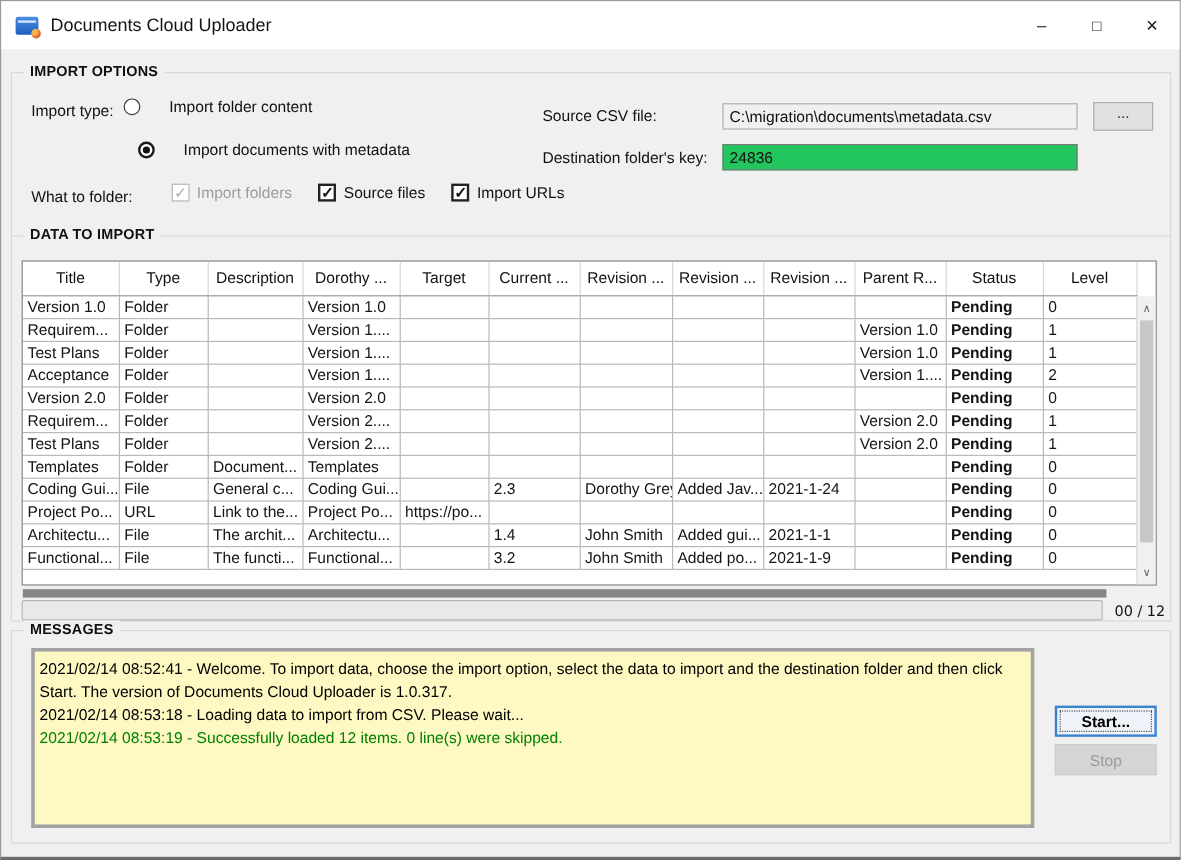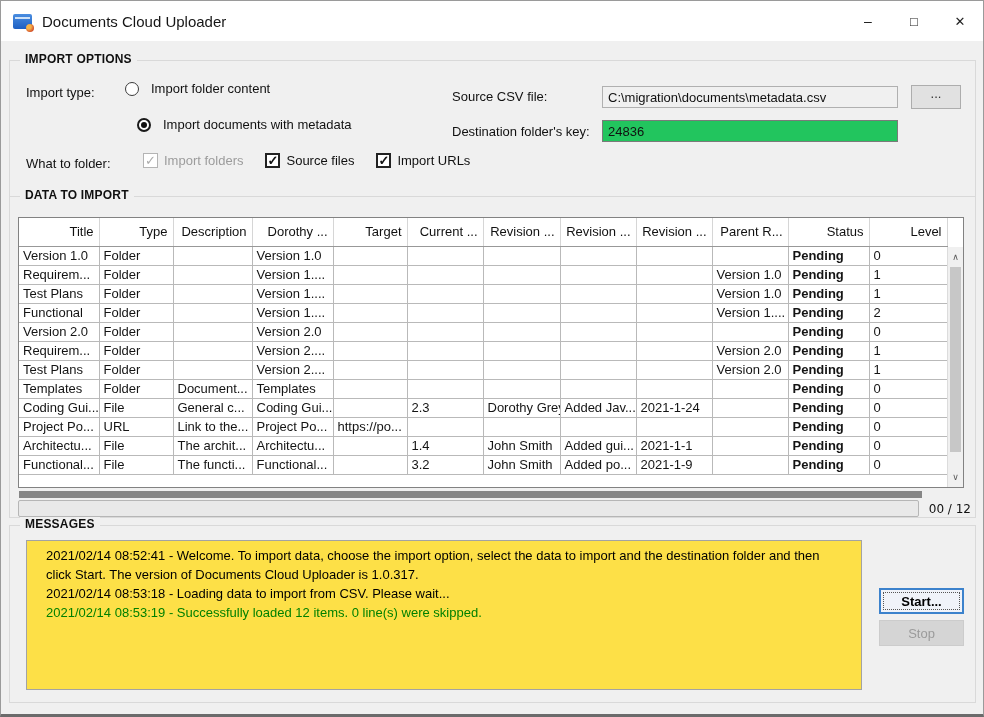--- a/index.html
+++ b/index.html
@@ -26,21 +26,21 @@
   .group { position:absolute; border:1px solid #d9d9d9; background:#f0f0f0; }
   .group-title { position:absolute; top:-9px; left:10px; background:#f0f0f0; padding:0 5px;
                  font-size:12px; font-weight:bold; color:#101010; letter-spacing:.2px; }
   #grp-import  { top:47px;  left:8px; width:967px; height:138px;margin-top:12px; }
   #grp-data    { top:195px; left:8px; width:967px; height:322px; }
   #grp-msg     { top:524px; left:8px; width:967px; height:178px; }
 
   .lbl { position:absolute; font-size:13px; color:#111; white-space:nowrap; }
 
   
-  .radio-row { position:absolute; left:115px; display:flex; align-items:center; gap:12px; }
+  .radio-row { position:absolute; left:93px; display:flex; align-items:center; gap:24px; }
   .radio { width:14px; height:14px; border:1px solid #3c3c3c; border-radius:50%; background:#fff;
            display:inline-flex; align-items:center; justify-content:center; flex:0 0 auto; }
   .radio.checked { border:2px solid #1a1a1a; }
   .radio.checked::after { content:""; width:6px; height:6px; border-radius:50%; background:#111; }
   .radio-label { font-size:13px; color:#111; white-space:nowrap; }
 
   
   .cb-row { position:absolute; left:133px; top:92px; display:flex; gap:22px; }
   .cb { display:flex; align-items:center; gap:6px; }
   .cbbox { width:15px; height:15px; border:2px solid #222; background:#fff; font-size:13px;
@@ -54,43 +54,43 @@
         font-family:"Liberation Sans",sans-serif; font-size:13px; padding:0 5px; color:#111; }
   .tb.readonly { background:#f0f0f0; border:1px solid #b0b0b0; }
   .btn-browse { position:absolute; left:901px; top:24px; width:50px; height:24px;
                 background:#e1e1e1; border:1px solid #adadad; font-size:13px; color:#333;
                 display:flex; align-items:flex-start; justify-content:center; }
 
   
   .table-wrap { position:absolute; left:8px; top:20px; width:946px; height:271px;
                 border:1px solid #828282; background:#fff; overflow:hidden; }
   table { border-collapse:collapse; table-layout:fixed; width:928px; font-size:13px; }
-  th { height:28px; font-weight:normal; text-align:right; padding:0 5px; background:#fff;
+  th { height:28px; font-weight:normal; text-align:center; padding:0 5px; background:#fff;
        border-right:1px solid #d6d6d6; border-bottom:1px solid #989898; white-space:nowrap; overflow:hidden; color:#111;}
   td { height:19px; padding:0 4px; background:#fff; color:#141414;
        border-right:1px solid #b9b9b9; border-bottom:1px solid #b9b9b9; white-space:nowrap; overflow:hidden; }
   td.status { font-weight:bold; }
   .vscroll { position:absolute; top:29px; right:0; bottom:0; width:16px; background:#f0f0f0;
              border-left:1px solid #dcdcdc; }
   .vs-arrow { position:absolute; left:0; width:100%; height:16px; text-align:center; font-size:9px;
               color:#5a5a5a; line-height:16px; }
   .vs-up { top:2px; } .vs-down { bottom:2px; }
   .vs-thumb { position:absolute; left:2px; width:11px; top:20px; height:185px; background:#c7c7c7; }
 
   .hscroll { position:absolute; left:8px; top:293px; width:946px; height:9px; background:#f0f0f0; }
   .hs-thumb { position:absolute; left:1px; top:1px; width:903px; height:7px; background:#868686; }
 
   .progressbar { position:absolute; left:8px; top:303px; width:901px; height:17px;
                  border:1px solid #b6b6b6; background:#e9e9e9; border-radius:2px; }
   .counter { position:absolute; left:915px; top:305px; width:46px; text-align:right;
              font-size:12px; color:#111; font-family:"DejaVu Sans",sans-serif; }
 
   
-  .msg-box { position:absolute; left:16px; top:14px; width:836px; height:150px; background:#fde047;
-             border:1px solid #a3a3a3; padding:5px 19px; overflow:hidden; }
+  .msg-box { position:absolute; left:16px; top:14px; width:836px; height:150px; background:#fef9c3;
+             border:3px solid #a3a3a3; padding:5px 4px; overflow:hidden; }
   .msg-line { font-size:13px; line-height:19px; color:#111; }
   .btn { position:absolute; left:869px; width:85px; height:26px; font-size:13px;
          display:flex; align-items:center; justify-content:center; }
   .btn-start { top:62px; background:#f0f3f9; border:2px solid #3c82cc; font-weight:bold; color:#000;
                outline:1px dotted #555; outline-offset:-5px; }
   .btn-stop  { top:94px; background:#d5d5d5; border:1px solid #cccccc; color:#9b9b9b; }
 </style>
 </head>
 <body>
 
@@ -202,21 +202,21 @@
               <td></td>
               <td></td>
               <td></td>
               <td></td>
               <td></td>
               <td>Version 1.0</td>
               <td class="status">Pending</td>
               <td>1</td>
             </tr>
             <tr>
-              <td>Functional</td>
+              <td>Acceptance</td>
               <td>Folder</td>
               <td></td>
               <td>Version 1....</td>
               <td></td>
               <td></td>
               <td></td>
               <td></td>
               <td></td>
               <td>Version 1....</td>
               <td class="status">Pending</td>

